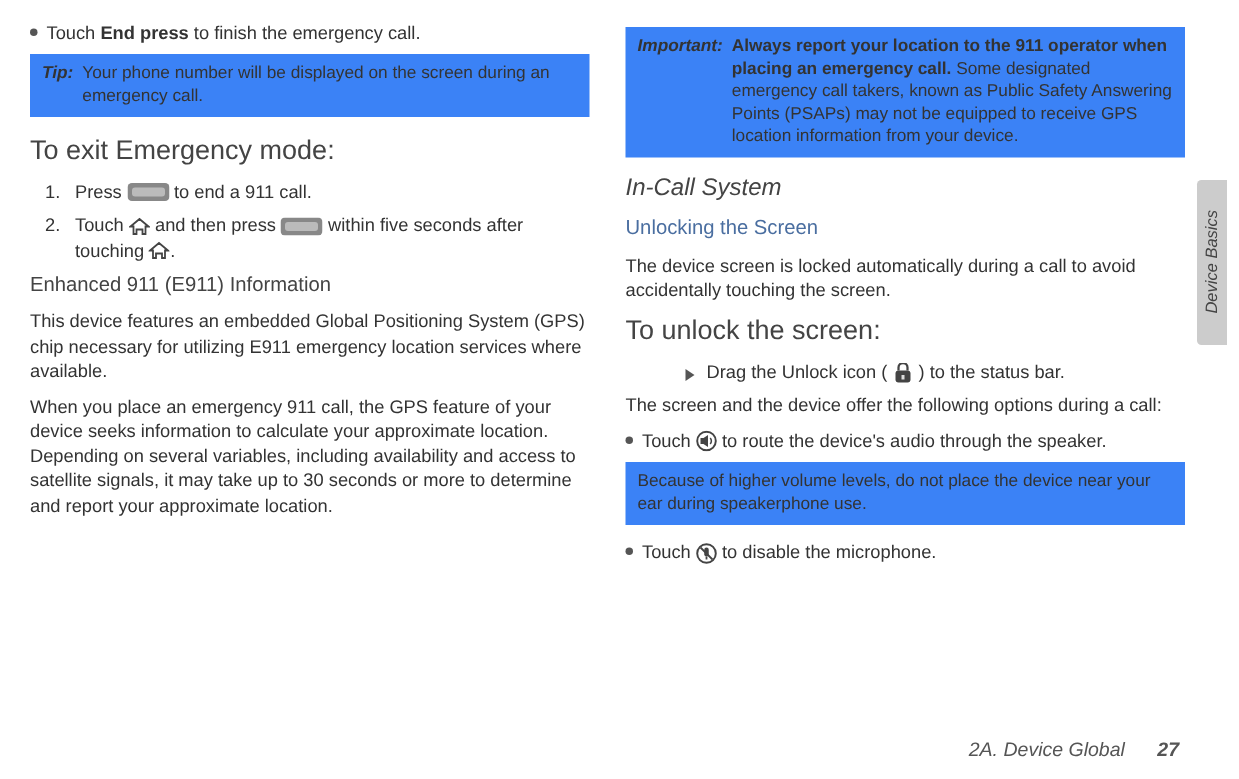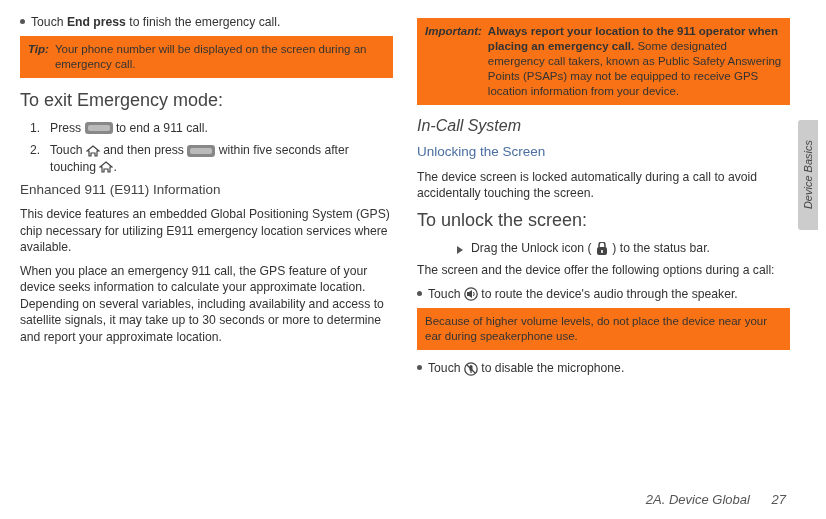--- a/index.html
+++ b/index.html
@@ -30,21 +30,21 @@
     width: 5px; height: 5px; border-radius: 50%; background: #555; flex: none; margin-top: 5px;
   }
   .num-row { display: flex; align-items: flex-start; gap: 6px; margin-bottom: 6px; margin-left: 10px; }
   .num-row .num { flex: none; width: 14px; }
   .tri-row { display: flex; align-items: center; gap: 8px; margin-bottom: 6px; padding-left: 40px; }
   .tri {
     width: 0; height: 0; border-top: 4px solid transparent; border-bottom: 4px solid transparent;
     border-left: 6px solid #555; flex: none; margin-top: 4px;
   }
   .note-box {
-    background: #f97316;
+    background: #3b82f6;
     padding: 6px 8px 6px 8px;
     font-size: 11.5px;
     line-height: 1.3;
     margin: 4px 0 10px 0;
     display: flex;
     gap: 6px;
   }
   .note-label { font-style: italic; font-weight: bold; flex: none; }
   .subhead {
     font-size: 18px;
@@ -68,21 +68,21 @@
     margin: 4px 0 6px 0;
   }
   .footer {
     position: absolute;
     bottom: 12px;
     right: 40px;
     font-style: italic;
     font-size: 13px;
     color: #555;
   }
-  .footer .pg { font-weight: normal; margin-left: 18px; font-style: italic; }
+  .footer .pg { font-weight: bold; margin-left: 18px; font-style: italic; }
   .side-tab {
     position: absolute;
     right: 8px;
     top: 120px;
     width: 20px;
     height: 110px;
     background: #ccc;
     border-radius: 3px 0 0 3px;
     display: flex;
     align-items: center;

